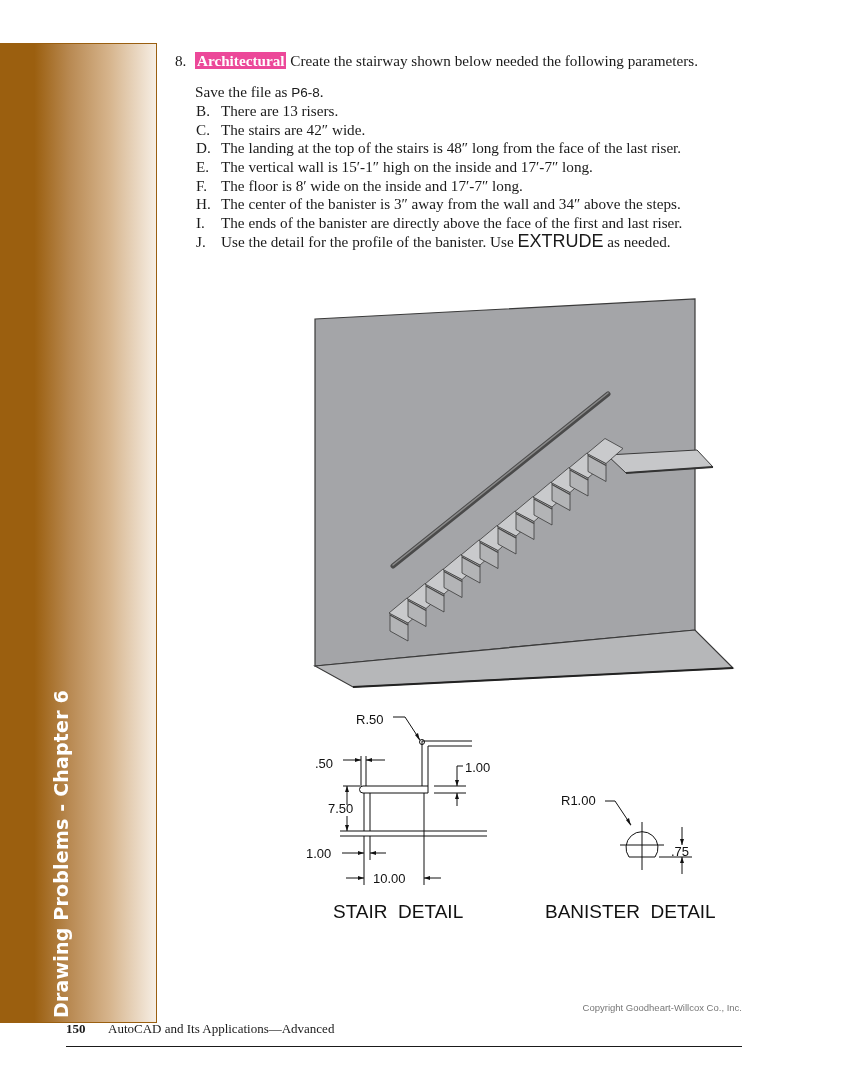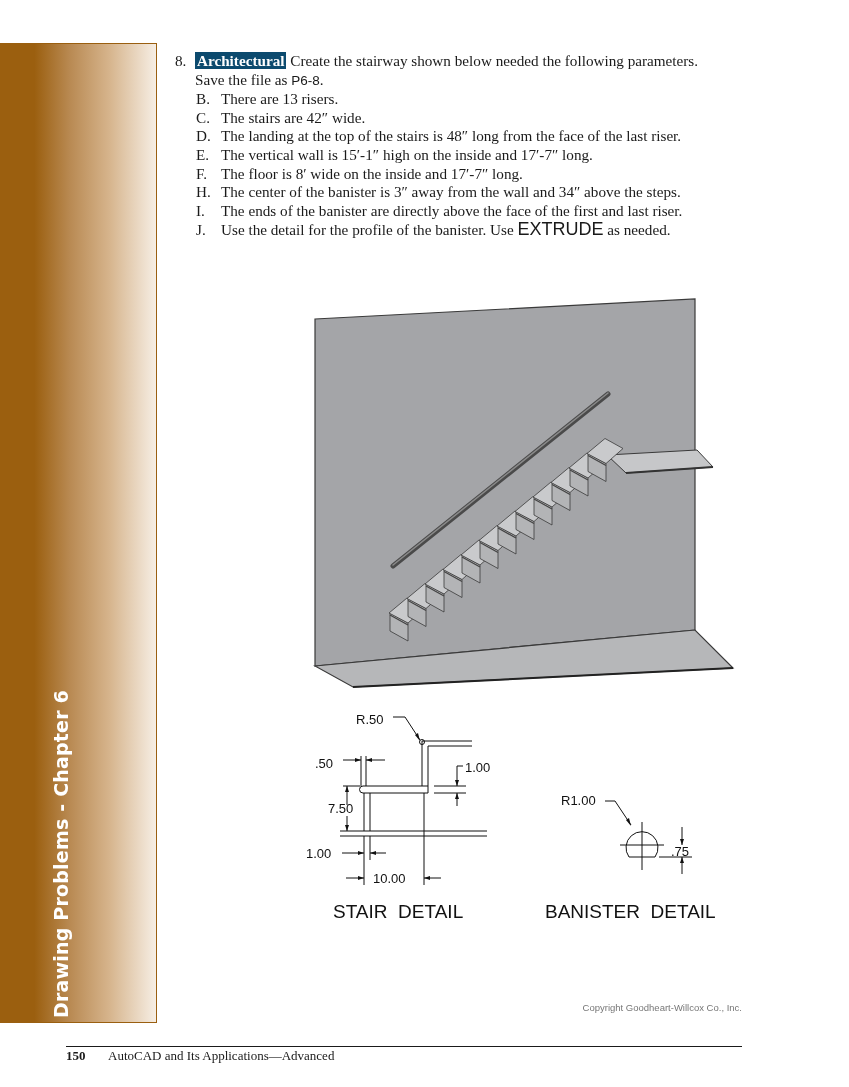--- a/index.html
+++ b/index.html
@@ -5,44 +5,44 @@
   html, body { margin:0; padding:0; background:#ffffff; }
   body { width:849px; height:1087px; position:relative; overflow:hidden; font-family:"Liberation Serif", "DejaVu Serif", serif; color:#1a1a1a; }
   .side-tab { position:absolute; left:0; top:43px; width:157px; height:980px; box-sizing:border-box;
     border:1px solid #9a5f10; border-left:none;
     background:linear-gradient(to right, #9b5f0f 0%, #9b5f0f 22%, #b98a53 45%, #d6b48c 70%, #f6eee4 100%); }
   .side-tab-text { position:absolute; left:50px; top:1018px; transform-origin:0 0; transform:rotate(-90deg);
     font-family:"DejaVu Sans", sans-serif; font-weight:bold; font-size:19px; color:#ffffff; white-space:nowrap; letter-spacing:0.2px; }
   .problem { position:absolute; left:175px; top:52px; width:580px; font-size:15.2px; line-height:18.6px; }
   .problem .line { white-space:nowrap; }
   .num { display:inline-block; width:20px; }
-  .badge { background:#0c4a6e; color:#fff; font-weight:bold; padding:0 2px; }
+  .badge { background:#ec4899; color:#fff; font-weight:bold; padding:0 2px; }
   .sans { font-family:"Liberation Sans", sans-serif; font-size:13.5px; }
   .sans-b { font-family:"Liberation Sans", sans-serif; font-weight:normal; font-size:18px; }
   .sub { padding-left:21px; }
   .sub .letter { display:inline-block; width:25px; }
   .figure { position:absolute; left:285px; top:290px; }
   .detail { position:absolute; left:300px; top:700px; }
   .footer-rule { position:absolute; left:66px; top:1046px; width:676px; height:1px; background:#1a1a1a; }
-  .footer-left { position:absolute; left:66px; top:1048px; font-size:13px; white-space:nowrap; }
+  .footer-left { position:absolute; left:66px; top:1021px; font-size:13px; white-space:nowrap; }
   .footer-left .page { font-weight:bold; display:inline-block; width:42px; }
   .footer-right { position:absolute; right:107px; top:1002px; font-family:"Liberation Sans", sans-serif; font-size:9.5px; color:#777; white-space:nowrap; }
   svg text { font-family:"Liberation Sans", sans-serif; }
 </style>
 </head>
 <body>
 
 <div class="side-tab"></div>
 <div class="side-tab-text">Drawing Problems - Chapter 6</div>
 
 <div class="problem">
   <div class="line">
     <span class="num">8.</span><span class="badge">Architectural</span>&nbsp;<span>Create the stairway shown below needed the following parameters.</span>
   </div>
-  <div class="line" style="padding-left:20px;">
+  <div class="line" style="padding-left:20px;margin-top:12px;">
     <span>Save the file as </span><span class="sans">P6-8</span><span>.</span>
   </div>
   <div class="line sub"><span class="letter">B.</span><span>There are 13 risers.</span></div>
   <div class="line sub"><span class="letter">C.</span><span>The stairs are 42″ wide.</span></div>
   <div class="line sub"><span class="letter">D.</span><span>The landing at the top of the stairs is 48″ long from the face of the last riser.</span></div>
   <div class="line sub"><span class="letter">E.</span><span>The vertical wall is 15′-1″ high on the inside and 17′-7″ long.</span></div>
   <div class="line sub"><span class="letter">F.</span><span>The floor is 8′ wide on the inside and 17′-7″ long.</span></div>
   <div class="line sub"><span class="letter">H.</span><span>The center of the banister is 3″ away from the wall and 34″ above the steps.</span></div>
   <div class="line sub"><span class="letter">I.</span><span>The ends of the banister are directly above the face of the first and last riser.</span></div>
   <div class="line sub"><span class="letter">J.</span><span>Use the detail for the profile of the banister. Use </span><span class="sans-b">EXTRUDE</span><span> as needed.</span></div>

